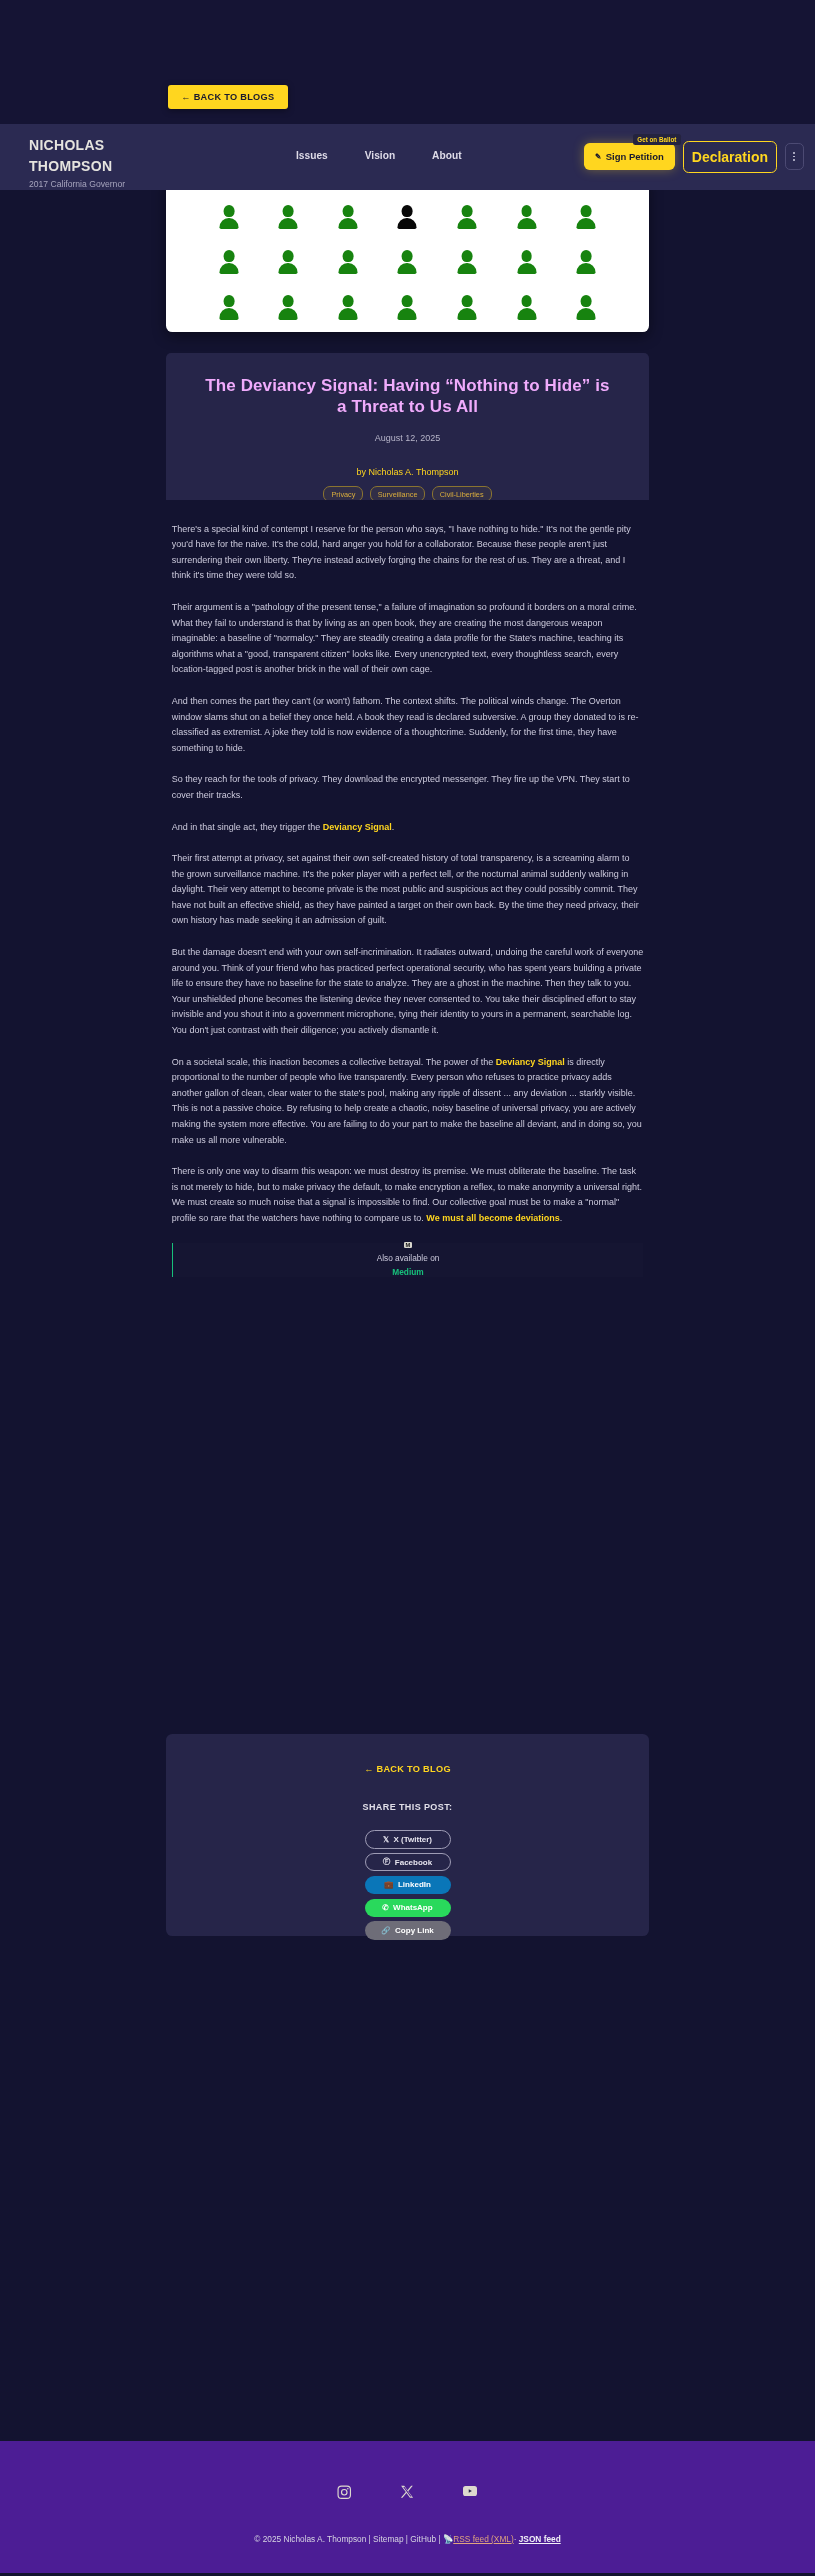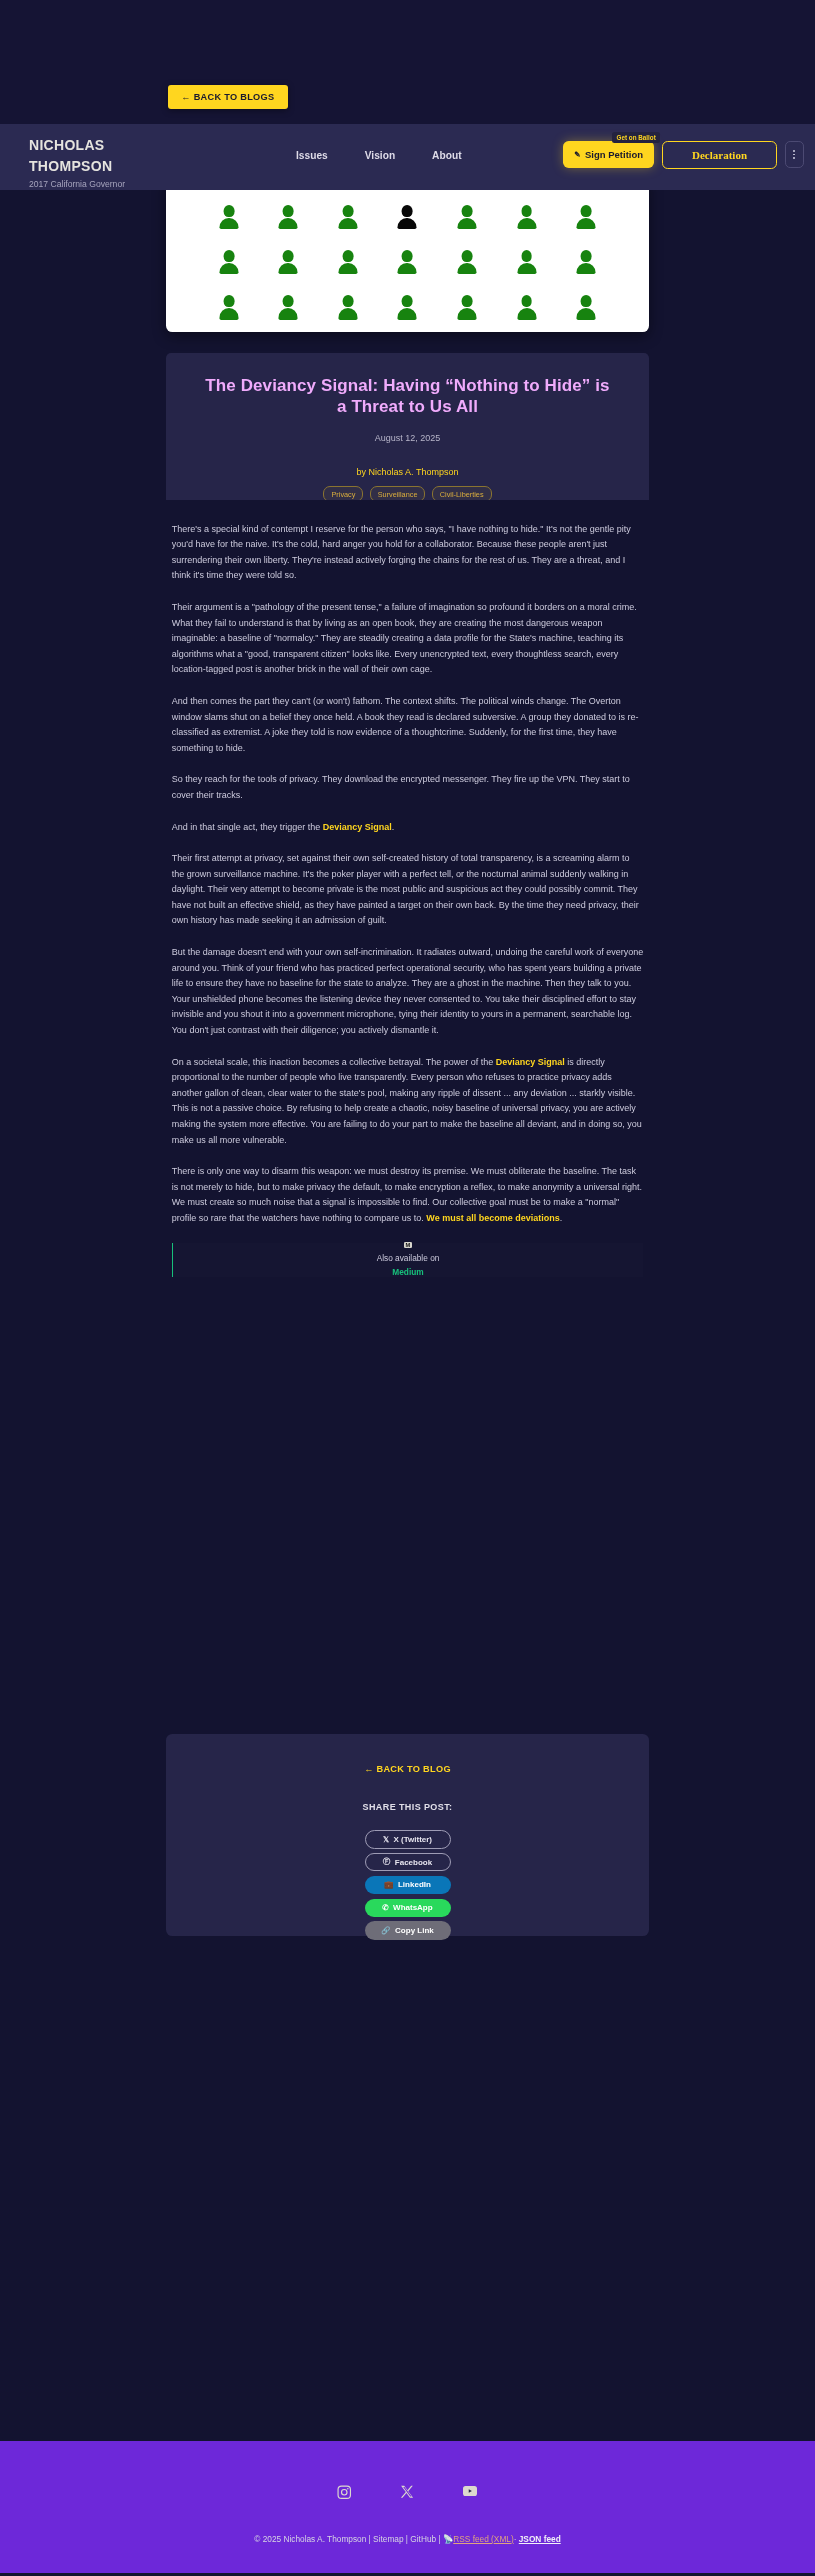--- a/index.html
+++ b/index.html
@@ -68,21 +68,21 @@
   }
   .ballot-tip {
     position: absolute; right: -5.7px; top: -9px;
     background: #24233f; color: #FFD61F;
     font-size: 6.3px; font-weight: 700;
     padding: 1.9px 4.4px; border-radius: 2.5px; white-space: nowrap;
   }
   .btn-decl {
     background: transparent; color: #FFD61F;
     border: 1.3px solid #FFD61F; border-radius: 5.7px;
-    font-weight: 700; font-size: 11px; padding: 7px 29px; cursor: pointer; font-family: Liberation Serif, serif;
+    font-weight: 700; font-size: 14px; padding: 7px 8px; cursor: pointer;
   }
   .kebab {
     width: 19px; height: 27px; border: 0.6px solid #4c4a73; border-radius: 5.1px;
     display: flex; flex-direction: column; align-items: center; justify-content: center;
     gap: 1.9px; cursor: pointer; background: transparent;
   }
   .kebab i { width: 1.9px; height: 1.9px; background: #cfcde0; border-radius: 50%; display: block; }
 
   
   .hero {
@@ -193,21 +193,21 @@
   }
   .share-btn.outline { background: transparent; border-color: #9e9cb5; color: #e7e5ef; }
   .share-btn.linkedin { background: #0A76B8; color: #fff; }
   .share-btn.whatsapp { background: #29D95C; color: #fff; }
   .share-btn.copy { background: #6e6d78; color: #fff; }
   .sicon { font-size: 7.6px; line-height: 1; display: inline-block; }
 
   
   .footer {
     position: absolute; left: 0; top: 2441px; width: 815px; height: 132px;
-    background: #6d28d9;
+    background: #4c1d95;
     text-align: center;
   }
   .social-row { display: flex; justify-content: center; gap: 46px; padding-top: 43px; }
   .social-row svg { display: block; }
   .footer-legal {
     margin-top: 33px; color: #d7d5e2; font-size: 8.3px;
   }
   .footer-legal a { color: #d7d5e2; text-decoration: none; }
   .rss-link { color: #e0a47e !important; text-decoration: underline !important; }
   .json-link { color: #f2f0f7 !important; font-weight: 700; text-decoration: underline !important; }

